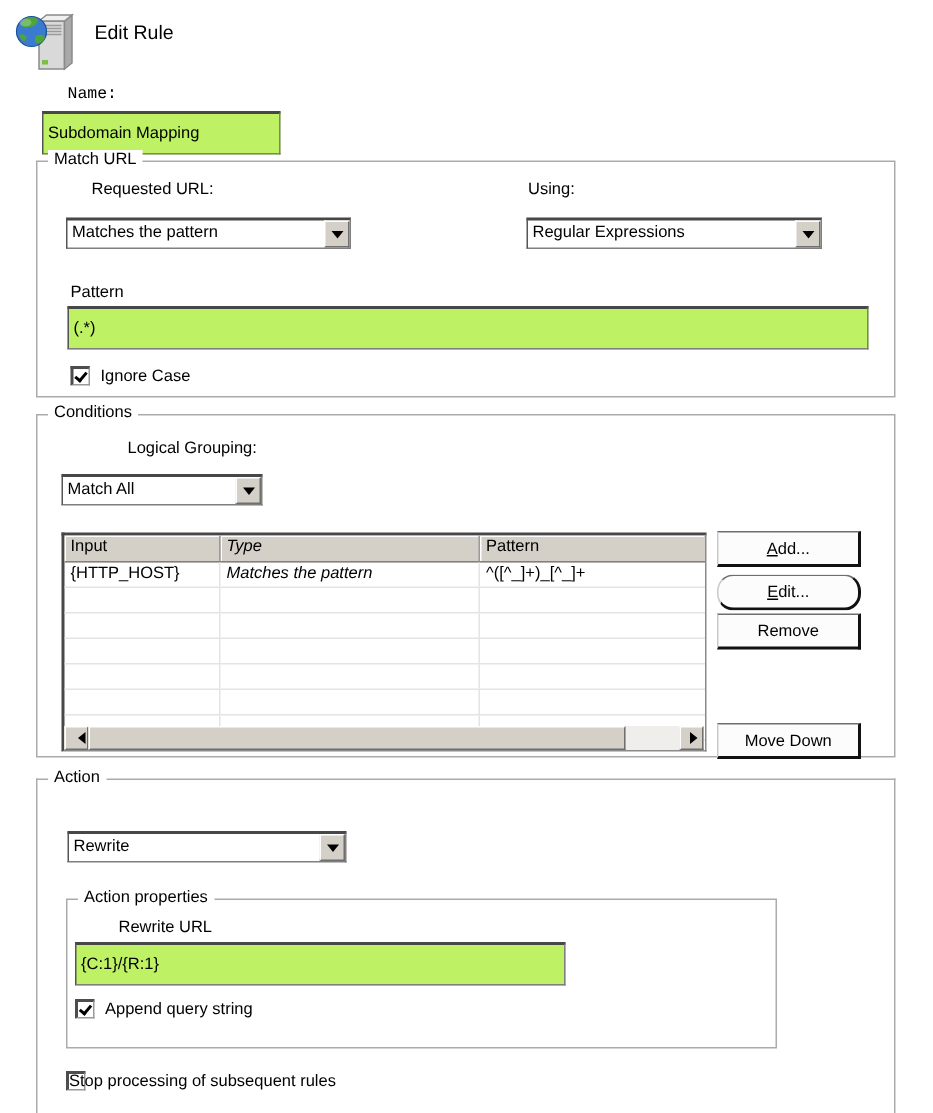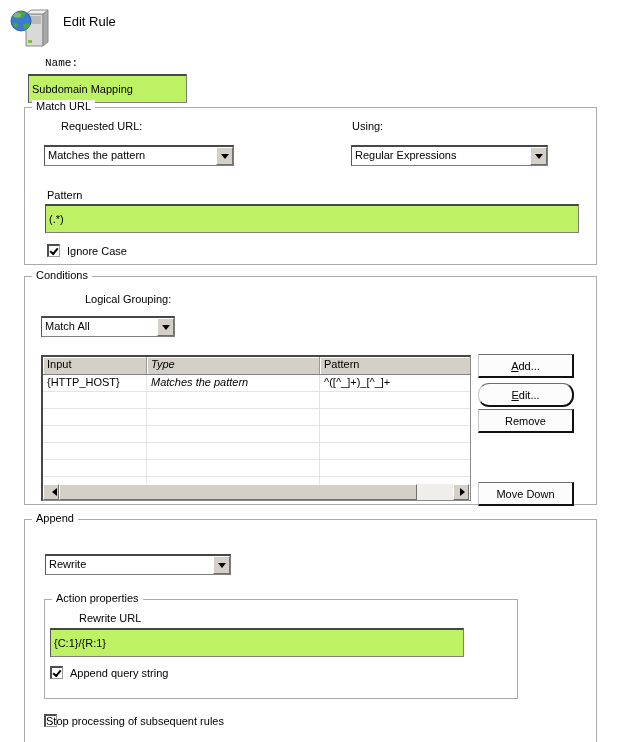--- a/index.html
+++ b/index.html
@@ -176,34 +176,34 @@
       </div>
     </div>
 
     <button class="btn" style="left:453px;top:77px;"><span class="accel">A</span><span>dd...</span></button>
     <button class="btn" style="left:453px;top:106px;border-radius:11px;"><span class="accel">E</span><span>dit...</span></button>
     <button class="btn" style="left:453px;top:132px;"><span>Remove</span></button>
     <button class="btn" style="left:453px;top:205px;"><span>Move Down</span></button>
   </div>
 
   <div class="groupbox" style="left:24px;top:519px;width:573px;height:231px;border-bottom:none;">
-    <span class="legend">Append</span>
+    <span class="legend">Action</span>
 
     <div class="combo" style="left:20px;top:34px;width:186px;">
       <span class="combo-text">Rewrite</span>
       <span class="combo-btn">
           <span class="combo-arrow"></span>
         </span>
     </div>
 
     <div class="groupbox" style="left:19px;top:79px;width:474px;height:100px;">
       <span class="legend">Action properties</span>
 
       <div class="lbl" style="left:6px;top:12px;margin-left:28px;">Rewrite URL</div>
-      <input class="tbox" style="left: 5px; top: 28px; width: 414px; height: 19px;" value="{C:1}/{R:1}">
+      <input class="tbox" style="left: 5px; top: 28px; width: 327px; height: 19px;" value="{C:1}/{R:1}">
 
       <span class="checkbox checked" style="left:5px;top:66px;"></span>
       <span class="cb-lbl" style="left:25px;top:67px;">Append query string</span>
     </div>
 
     <span class="checkbox" style="left:19px;top:194px;"></span>
     <span class="cb-lbl" style="left:21px;top:195px;">Stop processing of subsequent rules</span>
   </div>
 
 </div>

